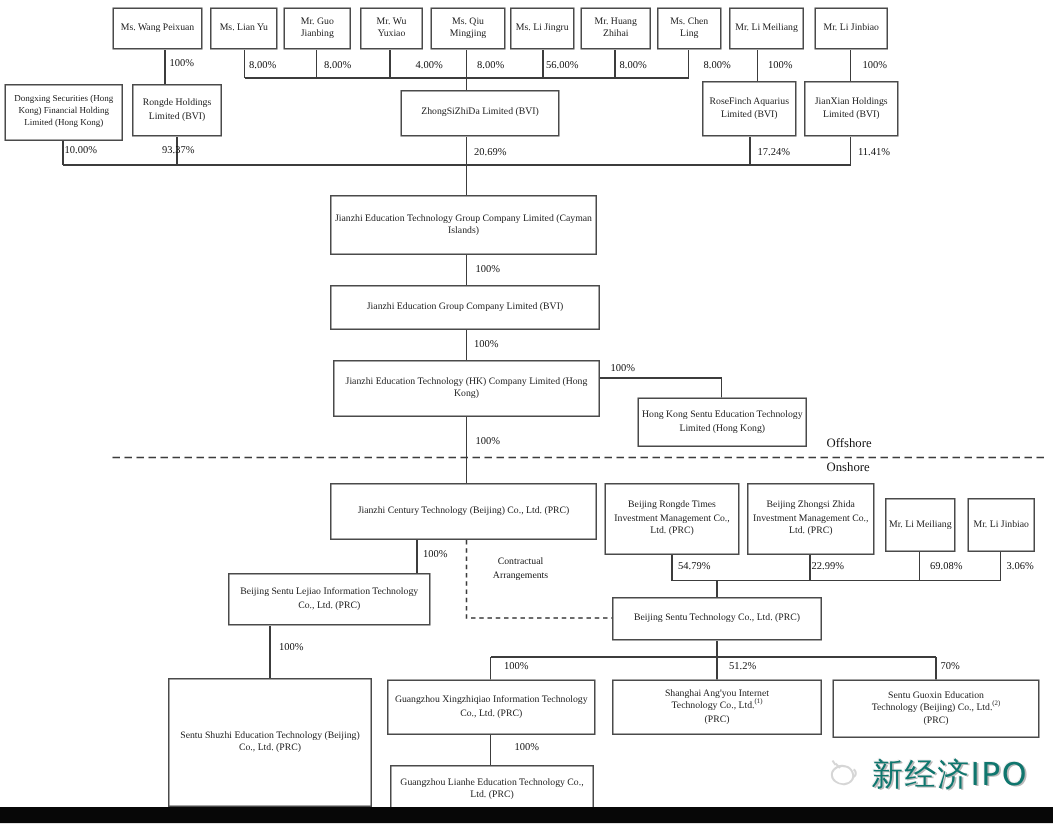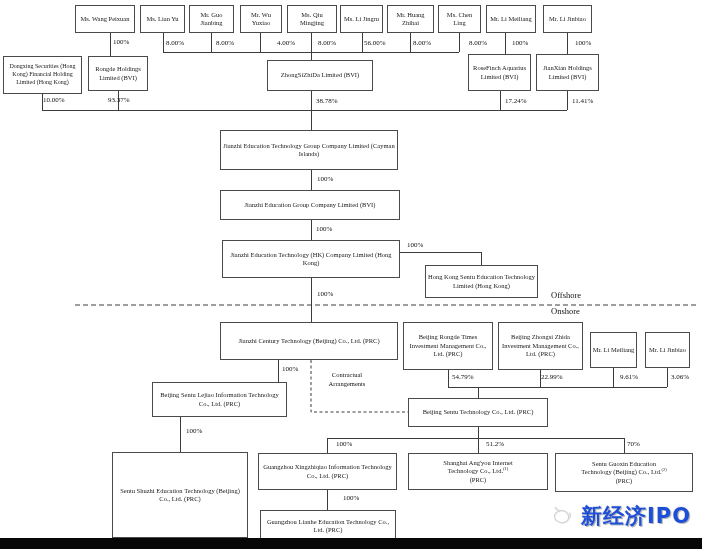--- a/index.html
+++ b/index.html
@@ -22,22 +22,22 @@
   .note{
     position:absolute;font-size:6.5px;line-height:1.35;text-align:center;color:#111;
   }
   sup{font-size:4.5px;vertical-align:super;line-height:0;}
   #connectors{position:absolute;left:0;top:0;}
   #bottom-bar{position:absolute;left:0;top:538px;width:702px;height:11px;background:#070707;z-index:9;}
   #watermark{
     position:absolute;left:552px;top:502px;display:flex;align-items:center;gap:3px;z-index:8;
   }
   #watermark .wm-text{
-    font-family:"DejaVu Sans","Liberation Sans",sans-serif;font-weight:700;
-    font-size:21px;letter-spacing:1px;color:#1d4ed8;
+    font-family:"DejaVu Sans","Liberation Sans",sans-serif;font-weight:400;
+    font-size:21px;letter-spacing:1px;color:#0f766e;
     text-shadow:1.2px 1.2px 0 #b9b9b9,-0.6px -0.6px 0 #efefef;
   }
 </style>
 </head>
 <body>
 
 <div id="stage">
 
   <svg id="connectors" width="702" height="549">
     <g stroke="#3c3c3c" stroke-width="1" fill="none" shape-rendering="crispEdges">
@@ -99,21 +99,21 @@
   <div class="pct" style="left:575px;top:39px">100%</div>
 
   <div class="box small" style="left:3px;top:56px;width:79px;height:38px">Dongxing Securities (Hong Kong) Financial Holding Limited (Hong Kong)</div>
   <div class="box" style="left:88px;top:56px;width:60px;height:35px">Rongde Holdings Limited (BVI)</div>
   <div class="box" style="left:267px;top:60px;width:106px;height:31px">ZhongSiZhiDa Limited (BVI)</div>
   <div class="box" style="left:468px;top:54px;width:63px;height:37px">RoseFinch Aquarius Limited (BVI)</div>
   <div class="box" style="left:536px;top:54px;width:63px;height:37px">JianXian Holdings Limited (BVI)</div>
 
   <div class="pct" style="left:43px;top:96px">10.00%</div>
   <div class="pct" style="left:108px;top:96px">93.37%</div>
-  <div class="pct" style="left:316px;top:97px">38.78%</div>
+  <div class="pct" style="left:316px;top:97px">20.69%</div>
   <div class="pct" style="left:505px;top:97px">17.24%</div>
   <div class="pct" style="left:572px;top:97px">11.41%</div>
 
   <div class="box" style="left:220px;top:130px;width:178px;height:40px">Jianzhi Education Technology Group Company Limited (Cayman Islands)</div>
   <div class="pct" style="left:317px;top:175px">100%</div>
 
   <div class="box" style="left:220px;top:190px;width:180px;height:30px">Jianzhi Education Group Company Limited (BVI)</div>
   <div class="pct" style="left:316px;top:225px">100%</div>
 
   <div class="box" style="left:222px;top:240px;width:178px;height:38px">Jianzhi Education Technology (HK) Company Limited (Hong Kong)</div>
@@ -136,21 +136,21 @@
   <div class="pct" style="left:186px;top:427px">100%</div>
   <div class="box" style="left:112px;top:452px;width:136px;height:86px">Sentu Shuzhi Education Technology (Beijing) Co., Ltd. (PRC)</div>
 
   <div class="box" style="left:403px;top:322px;width:90px;height:48px">Beijing Rongde Times Investment Management Co., Ltd. (PRC)</div>
   <div class="box" style="left:498px;top:322px;width:85px;height:48px">Beijing Zhongsi Zhida Investment Management Co., Ltd. (PRC)</div>
   <div class="box" style="left:590px;top:332px;width:47px;height:36px">Mr. Li Meiliang</div>
   <div class="box" style="left:645px;top:332px;width:45px;height:36px">Mr. Li Jinbiao</div>
 
   <div class="pct" style="left:452px;top:373px">54.79%</div>
   <div class="pct" style="left:541px;top:373px">22.99%</div>
-  <div class="pct" style="left:620px;top:373px">9.61%</div>
+  <div class="pct" style="left:620px;top:373px">69.08%</div>
   <div class="pct" style="left:671px;top:373px">3.06%</div>
 
   <div class="box" style="left:408px;top:398px;width:140px;height:29px">Beijing Sentu Technology Co., Ltd. (PRC)</div>
 
   <div class="pct" style="left:336px;top:440px">100%</div>
   <div class="pct" style="left:486px;top:440px">51.2%</div>
   <div class="pct" style="left:627px;top:440px">70%</div>
 
   <div class="box" style="left:258px;top:453px;width:139px;height:37px">Guangzhou Xingzhiqiao Information Technology Co., Ltd. (PRC)</div>
 

